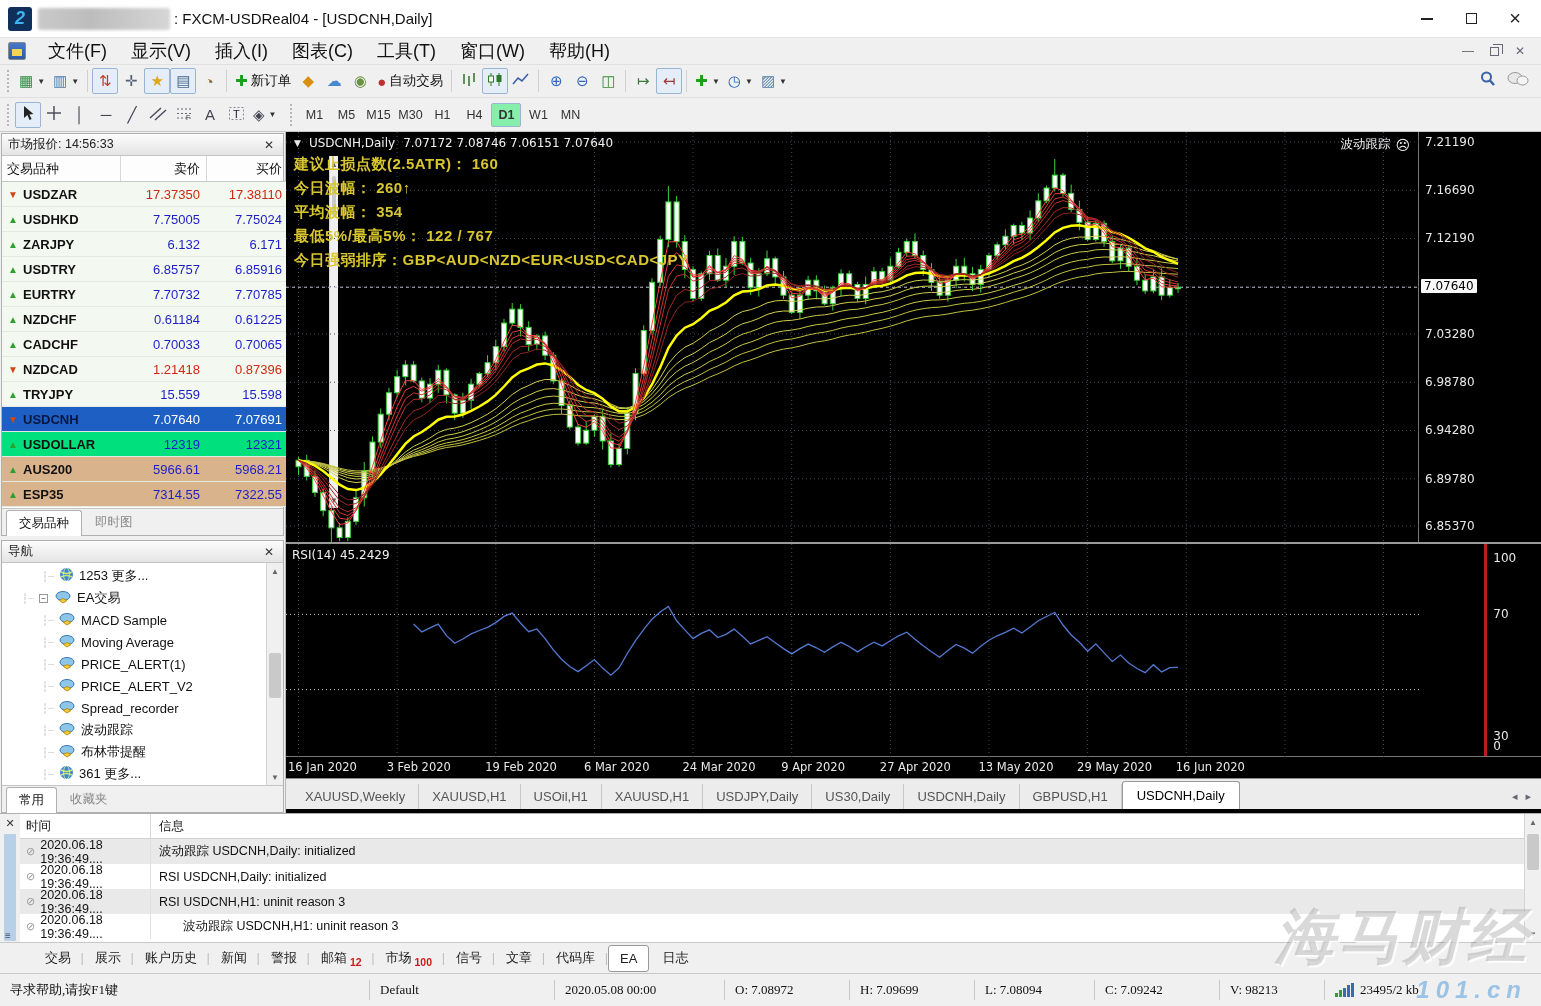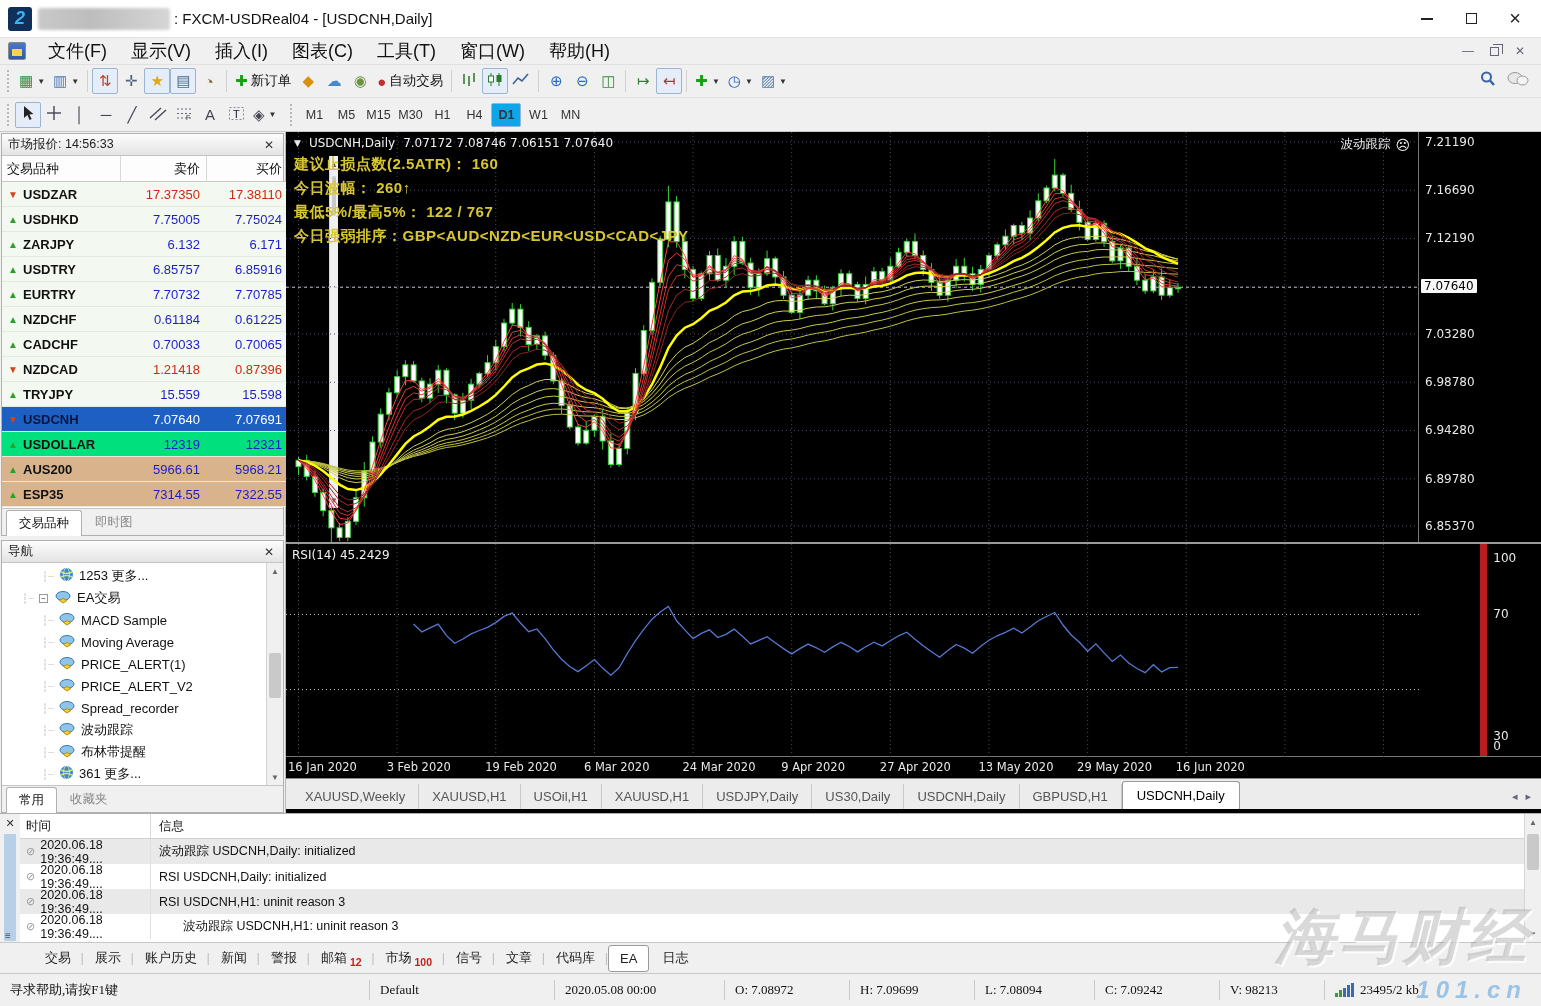--- a/index.html
+++ b/index.html
@@ -35,21 +35,21 @@
   .tb-row2 { height:34px; border-bottom:1px solid #c8c8c8;}
   .tb-grip { width:5px; height:22px; border-left:2px dotted #b8b8b8; margin:0 3px;}
   .tb-btn { min-width:26px; height:26px; display:flex; align-items:center; justify-content:center; gap:3px;
     padding:0 3px; border:1px solid transparent; border-radius:2px; font-size:15px; cursor:default; color:#445;}
   .tb-btn.pressed { border:1px solid #9ab4d4; background:#e4edf8; }
   .tb-label { font-size:13.5px; color:#111; }
   .tb-caret { font-size:8px; color:#333; margin-left:1px;}
   .tb-sep { width:1px; height:22px; background:#d0d0d0; margin:0 4px; }
   .tf-btn { min-width:30px; height:24px; display:flex; align-items:center; justify-content:center;
     font-size:12.5px; color:#333; border:1px solid transparent; border-radius:2px; margin:0 1px; cursor:default;}
-  .tf-btn.active { border:1px solid #9ab4d4; background:#0ea5e9; font-weight:bold;}
+  .tf-btn.active { border:1px solid #9ab4d4; background:#86efac; font-weight:bold;}
   .tb-right { margin-left:auto; display:flex; padding-right:12px; gap:10px;}
 
   
   .main { flex:1; display:flex; min-height:0;}
   .left-col { width:286px; display:flex; flex-direction:column; border-right:1px solid #b8b8b8; background:#f0f0f0;}
   .panel { border:1px solid #b0b0b0; background:#fff; display:flex; flex-direction:column; margin:1px 1px 0 1px;}
   .panel-title { height:22px; background:linear-gradient(#fcfcfc,#e4e4e4); border-bottom:1px solid #c4c4c4;
     display:flex; align-items:center; font-size:12.5px; color:#222; padding:0 6px;}
   .panel-close { margin-left:auto; font-size:12px; color:#333; width:16px; text-align:center; cursor:default;}
   .panel-tabs { height:27px; background:#f0f0f0; border-top:1px solid #c4c4c4; display:flex; align-items:flex-end; padding-left:4px;}
@@ -92,21 +92,21 @@
   .tree-dots{ color:#bbb; font-size:10px;}
 
   
   .chart-col { flex:1; display:flex; flex-direction:column; background:#000; min-width:0;}
   .chart-wrap { position:relative; height:412px; border-bottom:2px solid #9a9a9a; display:flex;}
   .chart-canvas { position:relative; width:1133px; height:100%; border-right:1px solid #777;}
   .price-scale { width:61px; position:relative; background:#000; font-family:"DejaVu Sans",sans-serif;}
   .plabel { position:absolute; left:6px; color:#e8e8e8; font-size:12px; }
   .pcurrent { position:absolute; left:2px; background:#f8f8f8; color:#000; font-size:12px; padding:0 3px; border-radius:1px;}
   .rsi-wrap { position:relative; height:213px; border-bottom:1px solid #777; display:flex;}
-  .rsi-canvas{ position:relative; width:1365px; height:100%; border-right:7px solid #b91c1c;}
+  .rsi-canvas{ position:relative; width:1365px; height:100%; border-right:3px solid #b91c1c;}
   .rsi-scale { width:61px; position:relative; background:#000; font-family:"DejaVu Sans",sans-serif;}
   .chart-overlay { position:absolute; left:8px; top:4px; z-index:5; pointer-events:none;}
   .sym-line { color:#f0f0f0; font-size:12px; font-family:"DejaVu Sans",sans-serif; display:flex; gap:8px; align-items:center;}
   .sym-tri { font-size:9px; color:#e8e8e8;}
   .ov-line { color:#d8c62e; font-size:15px; font-weight:bold; margin-top:5px; letter-spacing:0.5px;}
   .badge-tr { position:absolute; right:8px; top:4px; color:#f0f0f0; font-size:12.5px; display:flex; gap:5px; align-items:center; z-index:5;}
   .rsi-label { position:absolute; left:6px; top:4px; color:#f0f0f0; font-size:12px; font-family:"DejaVu Sans",sans-serif; z-index:5;}
   .date-axis { height:22px; background:#000; position:relative; border-bottom:1px solid #888;}
   .date-tick { position:absolute; top:3px; color:#e8e8e8; font-size:11.5px; font-family:"DejaVu Sans",sans-serif; white-space:nowrap;}
 
@@ -640,20 +640,21 @@
         <div class="chart-canvas" id="chart-canvas">
           <div class="chart-overlay">
             <div class="sym-line">
               <span class="sym-tri">▼</span>
               <span>USDCNH,Daily</span>
               <span>7.07172 7.08746 7.06151 7.07640</span>
             </div>
             <div id="ov-lines">
                 <div class="ov-line">建议止损点数(2.5ATR)：  160</div>
                 <div class="ov-line">今日波幅：  260↑</div>
+                <div class="ov-line">平均波幅：  354</div>
                 <div class="ov-line">最低5%/最高5%：  122 / 767</div>
                 <div class="ov-line">今日强弱排序：GBP&lt;AUD&lt;NZD&lt;EUR&lt;USD&lt;CAD&lt;JPY</div>
               </div>
           </div>
           <div class="badge-tr">
             <span>波动跟踪</span>
             <span style="font-size:14px">☹</span>
           </div>
           <svg id="main-svg" width="1133" height="412" style="display:block">
               <line x1="0" y1="10" x2="1133" y2="10" stroke="#4a4a5e" stroke-dasharray="1,3"></line>

